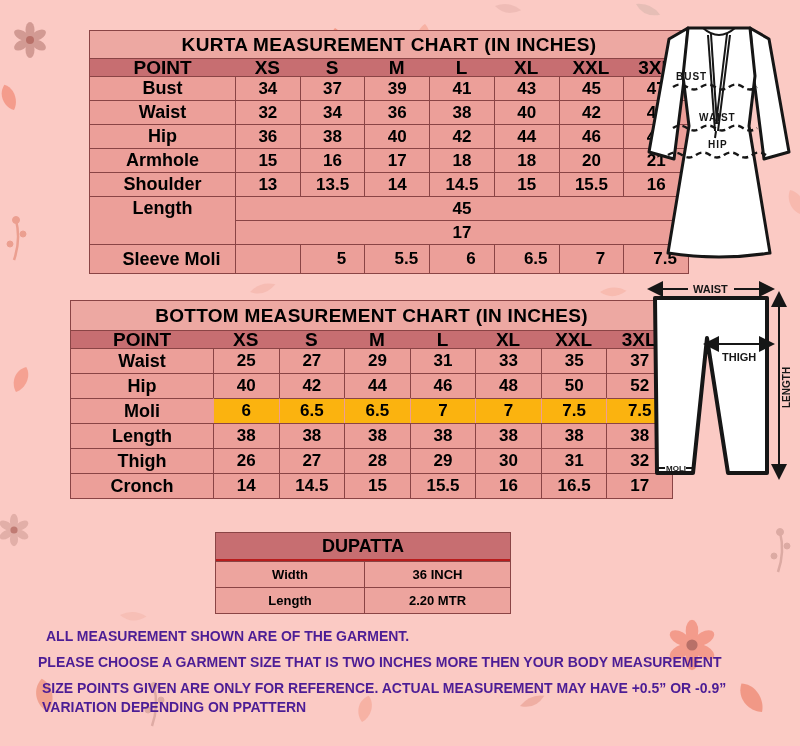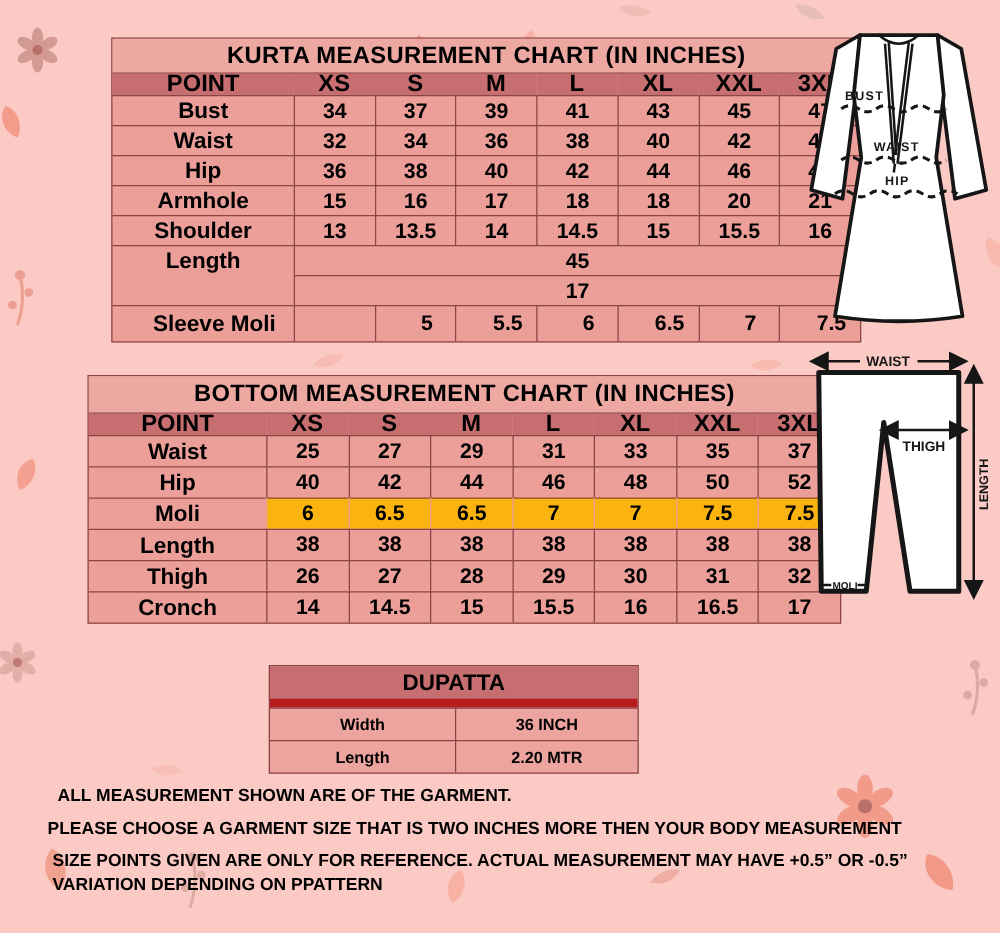--- a/index.html
+++ b/index.html
@@ -32,25 +32,25 @@
     border-top:1px solid #8a4445;border-left:1px solid #8a4445;
   }
   #bottom-grid .td{height:25px;}
   .td.first{border-left:none;}
   .td.label{font-size:18px;}
   .td.span7{grid-column:2/9;}
   .td.tall{height:29px;padding-left:18px;}
   .td.hl{background:#fbb30f;border-left-color:#ee9d94;}
   .dupatta{position:absolute;left:215px;top:532px;width:296px;z-index:2;
     border:1px solid #8a4445;background:#eda49e;box-sizing:border-box;}
-  .dup-title{height:26px;background:#c76e71;border-bottom:7px solid #b91c1c;
+  .dup-title{height:26px;background:#c76e71;border-bottom:2px solid #b91c1c;
     display:flex;align-items:center;justify-content:center;font-size:18px;}
   .dup-grid{display:grid;grid-template-columns:148px 1fr;}
   .dup-grid .td{height:26px;font-size:13px;}
-  .note{position:absolute;z-index:2;font-size:14px;line-height:19px;color:#000000;}
+  .note{position:absolute;z-index:2;font-size:14px;line-height:19px;color:#4c1d95;}
   #note1{left:46px;top:627px;width:700px;}
   #note2{left:38px;top:653px;width:710px;}
   #note3{left:42px;top:679px;width:716px;}
   .illu{position:absolute;z-index:2;}
   #kurta-illu{left:643px;top:18px;}
   #pants-illu{left:638px;top:280px;}
   svg text{font-family:"Liberation Sans",sans-serif;font-weight:700;}
 </style>
 </head>
 <body>
@@ -282,15 +282,15 @@
     <g fill="#161616">
       <text x="55" y="13" font-size="11">WAIST</text>
       <text x="84" y="81" font-size="11">THIGH</text>
       <text x="152" y="128" font-size="10" transform="rotate(-90 152 128)">LENGTH</text>
       <text x="28" y="191" font-size="8">MOLI</text>
     </g>
   </svg>
 
   <div class="note" id="note1">ALL MEASUREMENT SHOWN ARE OF THE  GARMENT.</div>
   <div class="note" id="note2">PLEASE CHOOSE A GARMENT SIZE THAT IS TWO INCHES MORE THEN YOUR BODY MEASUREMENT</div>
-  <div class="note" id="note3">SIZE POINTS GIVEN ARE ONLY FOR REFERENCE. ACTUAL MEASUREMENT MAY HAVE  +0.5” OR -0.5” VARIATION DEPENDING ON PPATTERN</div>
+  <div class="note" id="note3">SIZE POINTS GIVEN ARE ONLY FOR REFERENCE. ACTUAL MEASUREMENT MAY HAVE  +0.5” OR -0.9” VARIATION DEPENDING ON PPATTERN</div>
 
 </div>
 
 </body></html>

